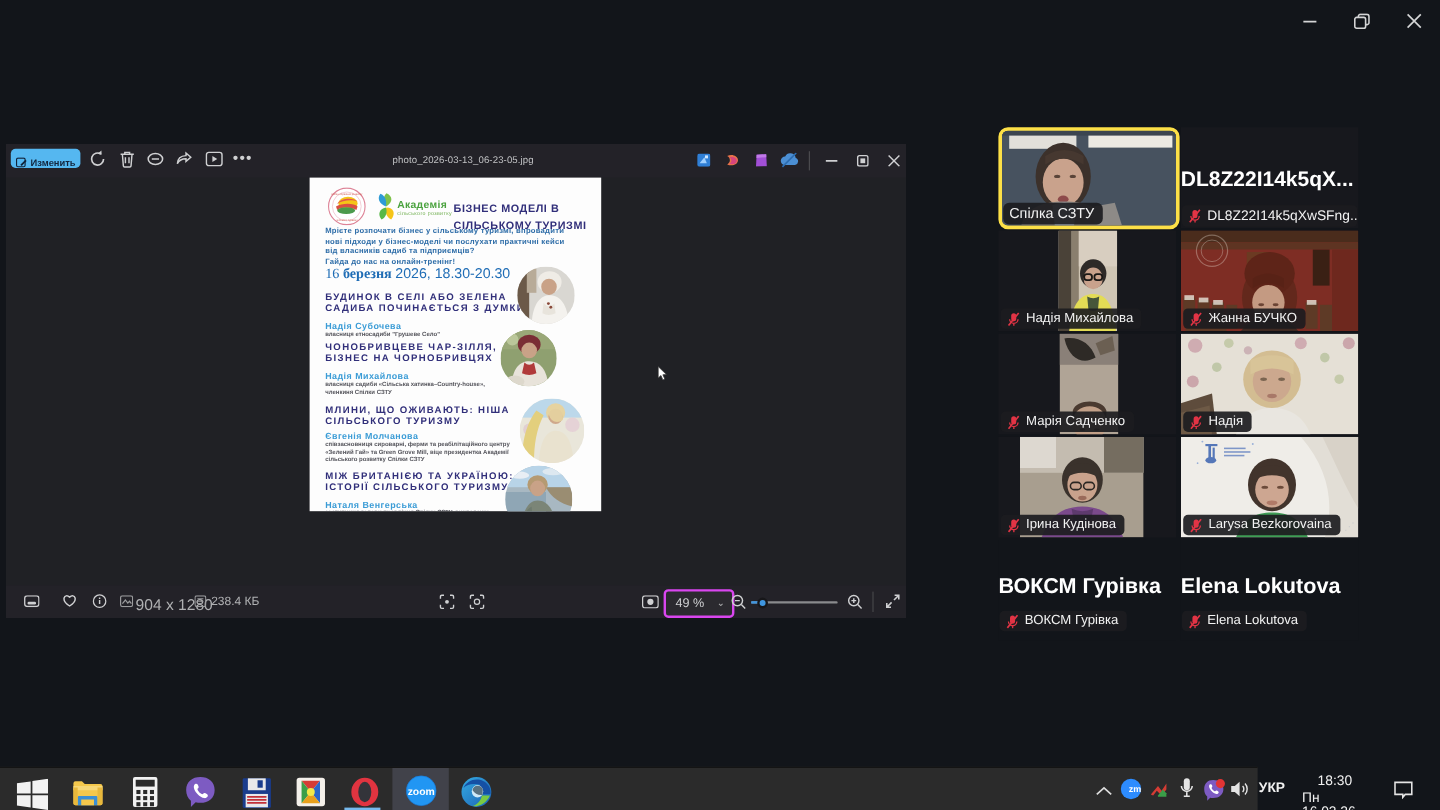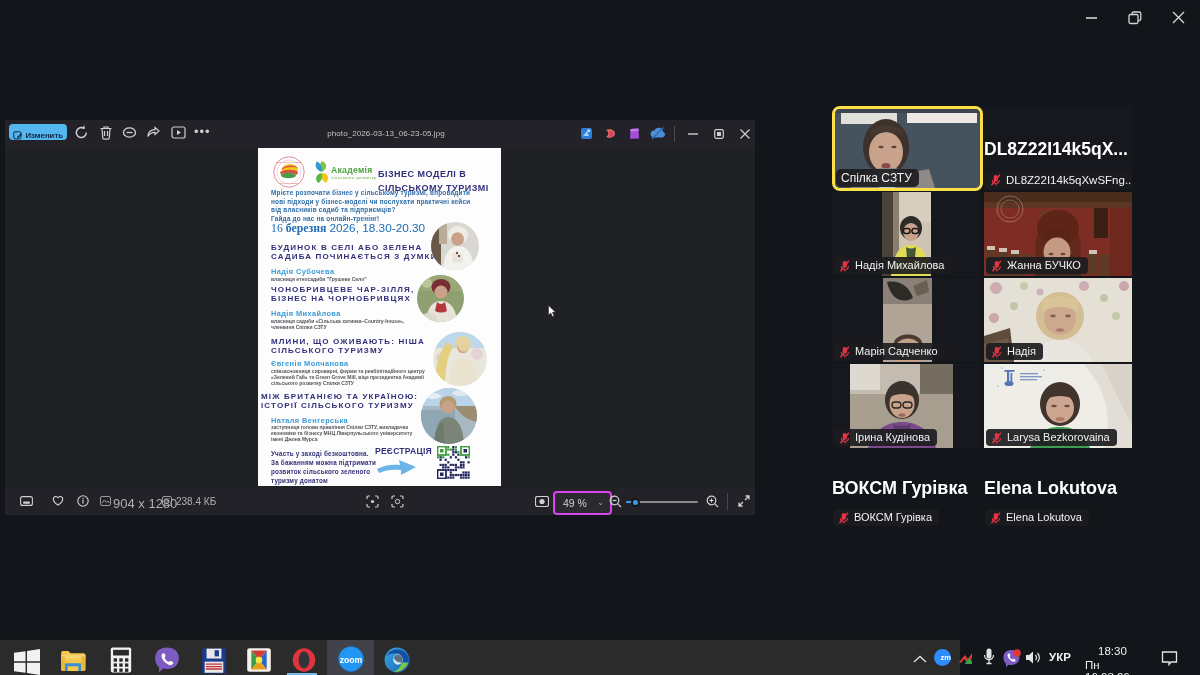--- a/index.html
+++ b/index.html
@@ -4,32 +4,32 @@
 <style>
 html,body{margin:0;padding:0}
 body{width:1200px;height:675px;background:#12151a;position:relative;overflow:hidden;font-family:"Liberation Sans",sans-serif}
 .abs{position:absolute}
 
 #pwin{position:absolute;left:5px;top:120px;width:750px;height:395px;background:#202125;}
 #ptool{position:absolute;left:0;top:0;width:750px;height:28px;background:#232228}
 #pbottom{position:absolute;left:0;top:368px;width:750px;height:27px;background:#232228}
 .ticon{position:absolute;top:5px;color:#cfd0d2}
 
-#poster{position:absolute;left:258px;top:148px;width:243px;height:338px;background:#fdfdfd;overflow:hidden}
+#poster{position:absolute;left:258px;top:148px;width:243px;height:278px;background:#fdfdfd;overflow:hidden}
 #poster .h{color:#312f7a;font-weight:bold;position:absolute;letter-spacing:.6px;line-height:1.18;white-space:pre}
 #poster .nm{color:#3b9cd6;font-weight:bold;position:absolute;letter-spacing:.4px}
 #poster .sm{color:#55555c;position:absolute;line-height:1.22;white-space:pre;font-weight:bold;font-size:5px;letter-spacing:0}
 .pc{position:absolute;border-radius:50%;overflow:hidden}
 
 .tile{position:absolute;width:148px;height:84px;background:#17181d;overflow:hidden}
 .pill{position:absolute;left:2px;bottom:2px;height:17px;background:rgba(28,28,32,.92);border-radius:4px;color:#f2f2f2;font-size:11px;line-height:17px;padding:0 7px 0 5px;white-space:nowrap;display:flex;align-items:center}
 .bigname{position:absolute;width:100%;color:#fff;font-weight:bold;font-size:19px}
 .mic{width:11px;height:12px;margin-right:5px;flex:0 0 auto}
 
-#taskbar{position:absolute;left:0;top:639px;width:960px;height:36px;background:#2b2b2b;border-top:1px solid #141414}
+#taskbar{position:absolute;left:0;top:639px;width:1048px;height:36px;background:#2b2b2b;border-top:1px solid #141414}
 .tbi{position:absolute;top:5px;width:26px;height:26px}
 .tray{position:absolute;color:#e8e8e8}
 </style>
 </head>
 <body>
 
 <div id="zwc">
   <svg class="abs" style="left:1086px;top:11px" width="12" height="12" viewBox="0 0 12 12">
       <path d="M0 7 H11" stroke="#d4d5d6" stroke-width="1.6"></path>
     </svg>
@@ -246,21 +246,21 @@
         <circle cx="44" cy="22" r="6" fill="#e3cdd4" opacity=".8"></circle>
         <circle cx="8" cy="26" r="5" fill="#dfc9d0" opacity=".8"></circle>
         <path d="M2 54 C2 30 8 18 14 10 L20 14 C14 26 12 38 12 54Z" fill="#e3cf7d"></path>
         <ellipse cx="30" cy="12" rx="8" ry="8" fill="#e6d3a0"></ellipse>
         <ellipse cx="30" cy="15" rx="6" ry="6.3" fill="#cfa88c"></ellipse>
         <path d="M16 54 C17 34 23 27 30 27 C39 27 44 36 45 54Z" fill="#e9e2cf"></path>
         <path d="M24 10 C24 4 36 4 36 10 L36 18 C30 22 24 18 24 10Z" fill="#e6d3a0" opacity=".9"></path>
       </svg>
   </div>
 
-  <div class="h" style="left:3px;top:244px;font-size:8px;letter-spacing:1.15px">МІЖ БРИТАНІЄЮ ТА УКРАЇНОЮ:
+  <div class="h" style="left:13px;top:244px;font-size:8px;letter-spacing:1.15px">МІЖ БРИТАНІЄЮ ТА УКРАЇНОЮ:
 ІСТОРІЇ СІЛЬСЬКОГО ТУРИЗМУ</div>
   <div class="nm" style="left:13px;top:268px;font-size:7.4px">Наталя Венгерська</div>
   <div class="sm" style="left:13px;top:276px">заступниця голови правління Спілки СЗТУ, викладачка
 економіки та бізнесу МНЦ Ліверпульського університету
 імені Джона Мурса</div>
   <div class="pc" style="left:163px;top:240px;width:56px;height:56px">
     <svg width="56" height="56" viewBox="0 0 56 56">
         <rect width="56" height="56" fill="#a8b8c2"></rect>
         <rect x="0" y="0" width="56" height="18" fill="#b8d4e8"></rect>
         <ellipse cx="12" cy="8" rx="8" ry="3" fill="#e8eef4"></ellipse>

